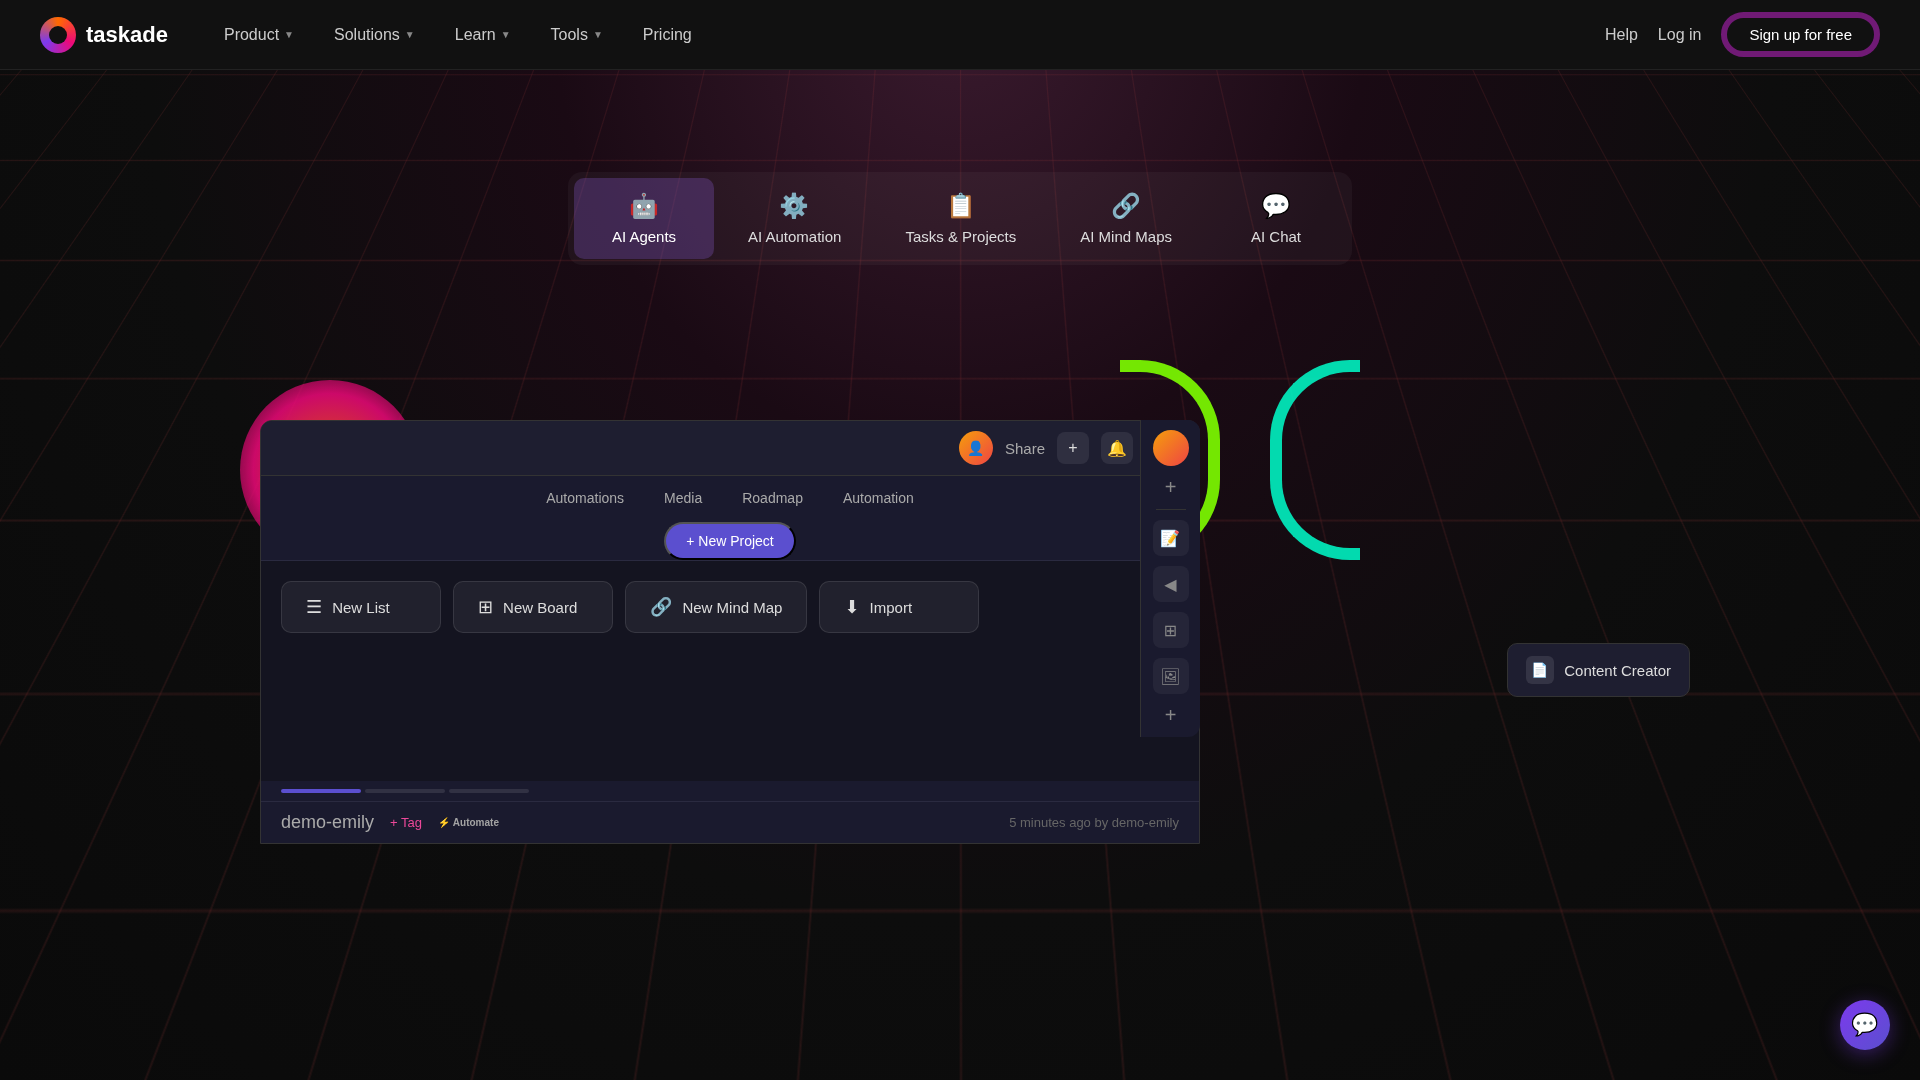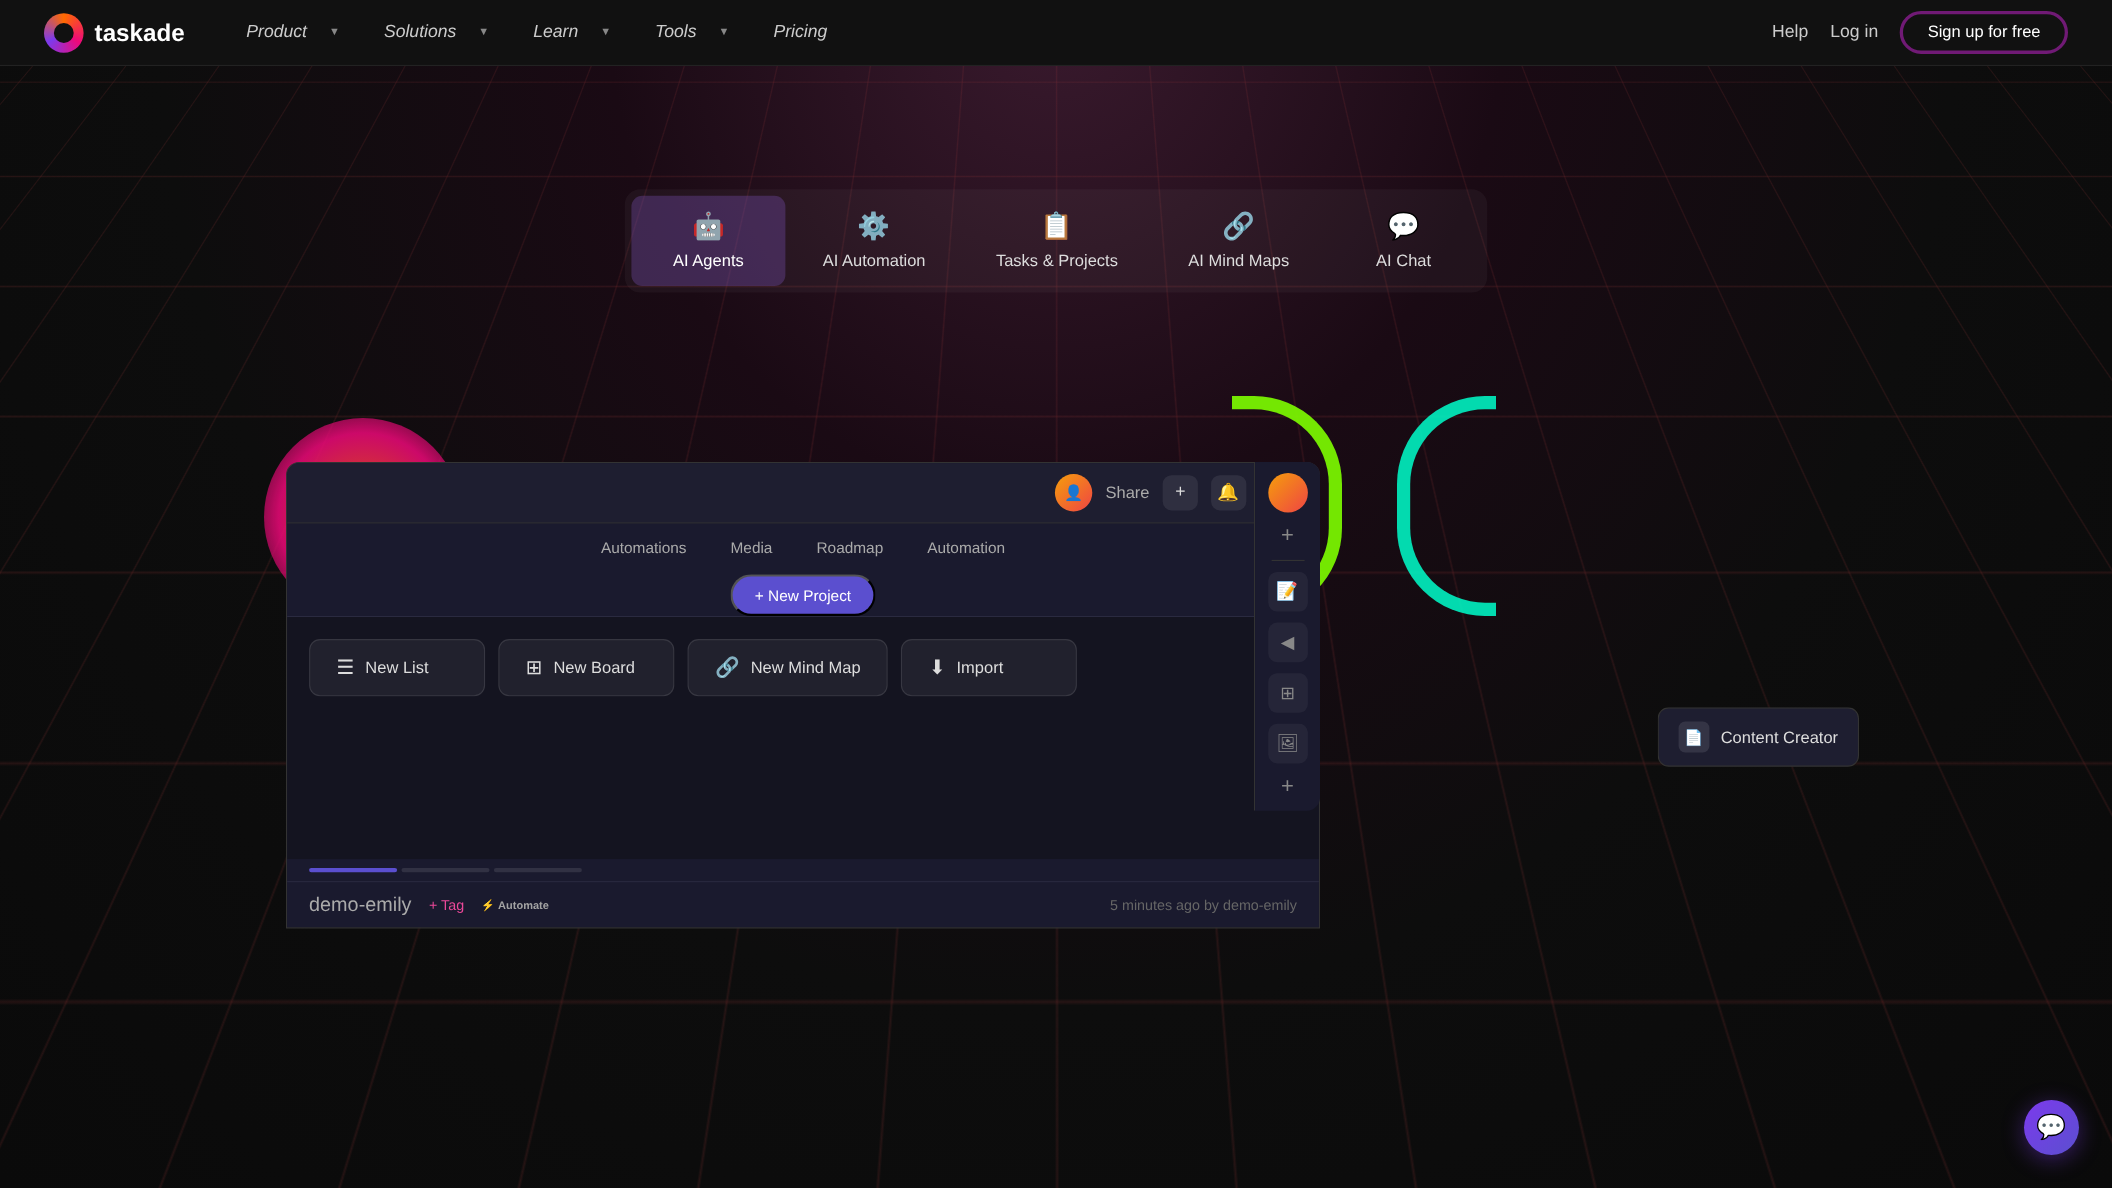--- a/index.html
+++ b/index.html
@@ -65,21 +65,21 @@
       z-index: 2;
       opacity: 0.85;
     }
 
     
     .navbar {
       position: absolute;
       top: 0;
       left: 0;
       right: 0;
-      height: 60px;
+      height: 70px;
       background: #111111;
       display: flex;
       align-items: center;
       padding: 0 40px;
       z-index: 100;
       border-bottom: 1px solid #222;
     }
     .navbar-logo {
       display: flex;
       align-items: center;
@@ -113,41 +113,40 @@
       flex: 1;
     }
     .nav-item {
       color: #ccc;
       font-size: 16px;
       padding: 8px 16px;
       cursor: pointer;
       border-radius: 6px;
       display: flex;
       align-items: center;
-      gap: 20px;
-      font-style: italic;
+      gap: 5px;
     }
     .nav-chevron {
       font-size: 10px;
       color: #888;
     }
     .nav-right {
       display: flex;
       align-items: center;
       gap: 20px;
       margin-left: 16px;
     }
     .nav-help, .nav-login {
       color: #ccc;
       font-size: 16px;
       cursor: pointer;
     }
     .nav-signup {
       background: transparent;
-      border: 3px solid #701a75;
+      border: 6px solid #701a75;
       color: #fff;
       padding: 8px 22px;
       border-radius: 24px;
       font-size: 15px;
       cursor: pointer;
     }
 
     
     .hero {
       position: absolute;

